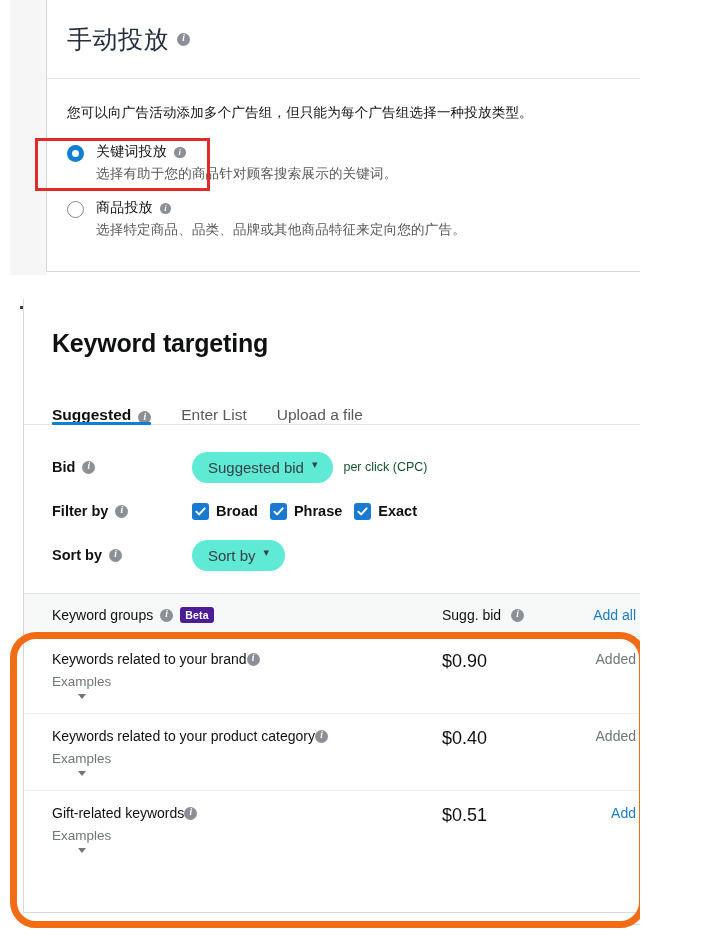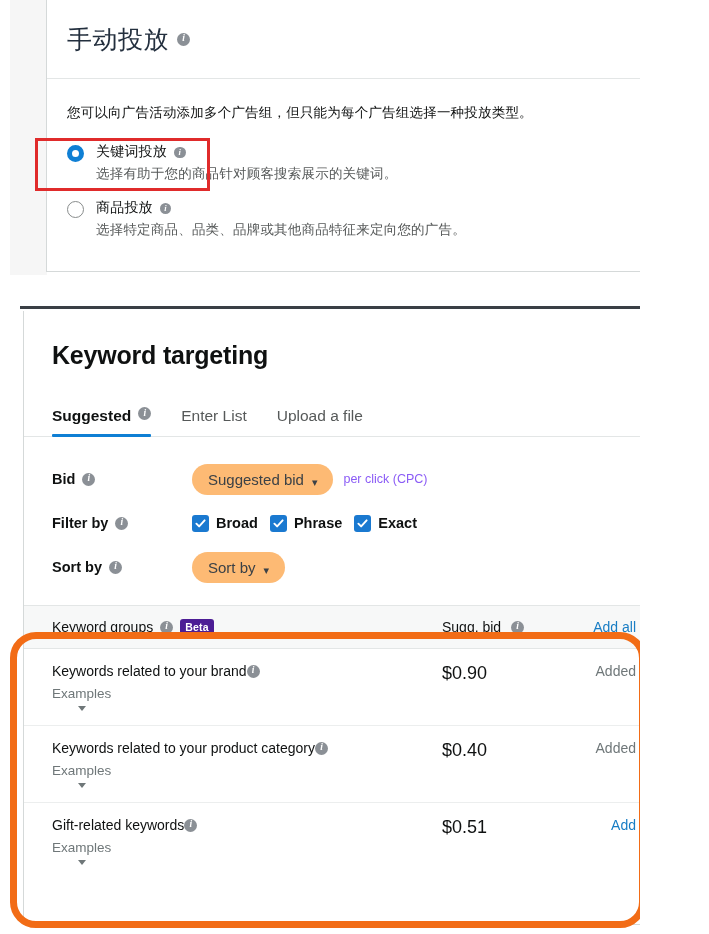--- a/index.html
+++ b/index.html
@@ -70,59 +70,59 @@
     position: absolute; left: 35px; top: 138px; width: 175px; height: 53px;
     border: 3px solid #e02b2b; background: transparent; pointer-events: none;
   }
 
   
   .kt-topline {
     position: absolute; left: 20px; top: 306px; width: 637px; height: 3px;
     background: #3a3f45;
   }
   .kt-card {
-    position: absolute; left: 23px; top: 311px; width: 634px; height: 614px;
+    position: absolute; left: 23px; top: 299px; width: 634px; height: 614px;
     background: #ffffff; border: 1px solid #d5d9d9; border-top: none;
   }
   .kt-header { padding: 30px 0 20px 28px; }
   .kt-title { font-size: 25px; font-weight: 700; color: #0f1111; letter-spacing: -0.2px; }
 
   .kt-tabs {
     display: flex; align-items: flex-end; gap: 30px;
     padding: 0 0 0 28px;
     border-bottom: 1px solid #e3e6e6;
     height: 47px;
   }
   .kt-tab {
-    display: flex; align-items: flex-start; gap: 7px;
-    font-size: 15.5px; color: #565959; padding-bottom: 11px;
+    display: flex; align-items: flex-end; gap: 7px;
+    font-size: 15.5px; color: #565959; 
     position: relative; cursor: pointer;
   }
   .kt-tab.active { color: #0f1111; font-weight: 700; }
   .kt-tab.active::after {
     content: ""; position: absolute; left: 0; right: 0; bottom: -1px;
     height: 3px; background: #0f7fd4; border-radius: 1px;
   }
 
   .kt-controls { padding: 20px 0 8px 28px; }
   .ctrl-row { display: flex; align-items: center; min-height: 44px; }
   .ctrl-label {
     width: 140px; flex: 0 0 auto;
     display: flex; align-items: center; gap: 7px;
     font-size: 14.5px; font-weight: 700; color: #0f1111;
   }
   .pill {
-    display: inline-flex; align-items: flex-end; gap: 8px;
-    background: #fdba74; border-radius: 20px;
+    display: inline-flex; align-items: flex-start; gap: 8px;
+    background: #5eead4; border-radius: 20px;
     padding: 7px 16px; font-size: 15px; color: #3b4146;
     cursor: pointer; border: none;
     font-family: "Liberation Sans", sans-serif;
   }
   .chev { display: inline-block; font-size: 11px; color: #3b4146; line-height: 1; }
-  .cpc-note { font-size: 12.5px; color: #8b5cf6; margin-left: 10px; }
+  .cpc-note { font-size: 12.5px; color: #14532d; margin-left: 10px; }
 
   .chk-group { display: flex; align-items: center; gap: 12px; }
   .chk-item { display: flex; align-items: center; gap: 7px; cursor: pointer; }
   .chk-box {
     width: 17px; height: 17px; border-radius: 3px; background: #1a79d0;
     display: inline-flex; align-items: center; justify-content: center;
     flex: 0 0 auto;
   }
   .chk-box svg { display: block; }
   .chk-text { font-size: 14.5px; font-weight: 700; color: #0f1111; }

